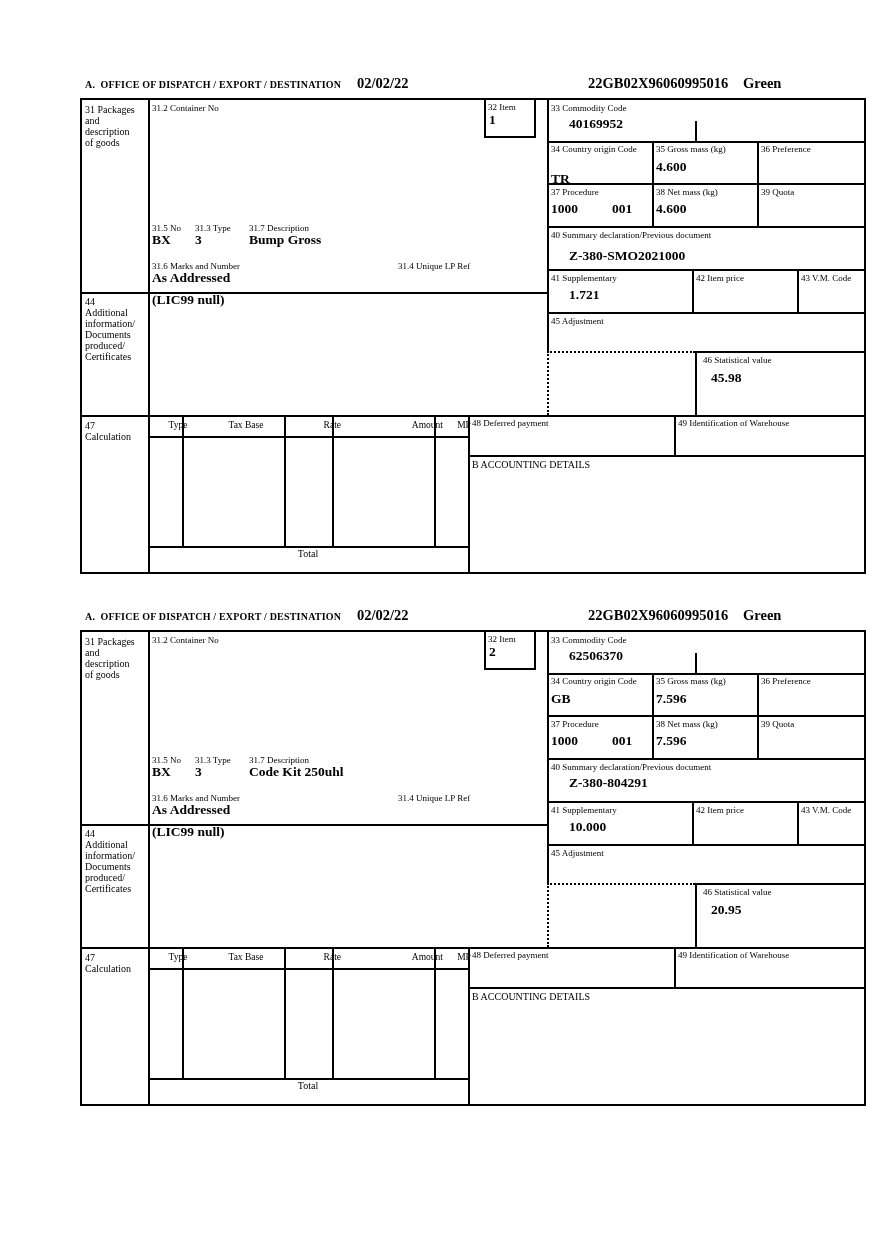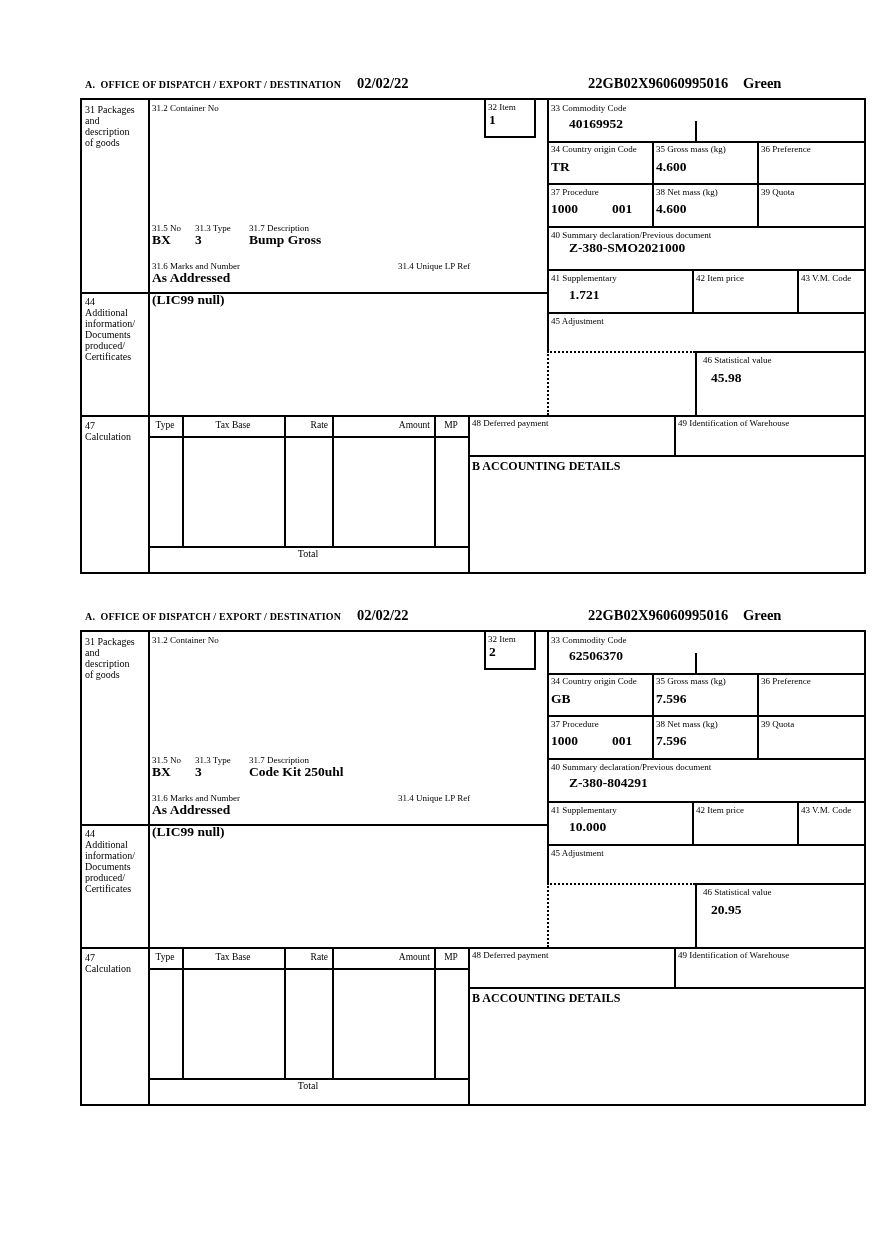--- a/index.html
+++ b/index.html
@@ -9,35 +9,35 @@
   }
   #blocks > section { position:absolute; left:0; width:882px; height:506px; }
   #blocks > section:nth-child(1) { top:70px; }
   #blocks > section:nth-child(2) { top:602px; }
 
   .t { position:absolute; white-space:pre; line-height:1.05; }
   .hA { font-size:10px; font-weight:bold; letter-spacing:.2px; }
   .hV { font-size:14.5px; font-weight:bold; }
   .lb { font-size:9px; }
   .val { font-size:13.5px; font-weight:bold; }
-  .bold10 { font-size:12px; font-weight:bold; }
+  .bold10 { font-size:10px; font-weight:normal; }
 
   .formbox { position:absolute; left:80px; top:28px; width:782px; height:472px; border:2px solid #000; }
   .vl { position:absolute; width:0; border-left:2px solid #000; }
   .hl { position:absolute; height:0; border-top:2px solid #000; }
   .vdot { border-left-style:dotted; }
   .hdot { border-top-style:dotted; }
 
   .itembox32 { position:absolute; left:402px; top:0; width:48px; height:36px;
                border:2px solid #000; border-top:none; }
   .box46 { position:absolute; left:613px; top:251px; width:167px; height:62px;
            border-left:2px solid #000; border-top:2px solid #000; }
 
   .stack { position:absolute; font-size:10px; line-height:11px; }
-  .colhead { position:absolute; top:320px; font-size:9.5px; }
+  .colhead { position:absolute; top:320px; font-size:9.5px;margin-left:13px; }
   .ctr { text-align:center; }
   .rgt { text-align:right; padding-right:4px; box-sizing:border-box; }
   .totalrow { position:absolute; left:66px; top:448px; width:320px; text-align:center;
               font-size:10px; }
 </style>
 </head>
 <body>
 
 <div id="blocks">
   <section>
@@ -108,32 +108,32 @@
       <div class="t val" style="left:113px;top:133px">3</div>
       <div class="t val" style="left:167px;top:133px">Bump Gross</div>
       <div class="t lb" style="left:70px;top:162px">31.6 Marks and Number</div>
       <div class="t lb" style="left:316px;top:162px">31.4 Unique LP Ref</div>
       <div class="t val" style="left:70px;top:171px">As Addressed</div>
       <div class="t val" style="left:70px;top:193px">(LIC99 null)</div>
 
       <div class="t lb" style="left:469px;top:4px">33 Commodity Code</div>
       <div class="t val" style="left:487px;top:17px">40169952</div>
       <div class="t lb" style="left:469px;top:45px">34 Country origin Code</div>
-      <div class="t val" style="left:469px;top:60px">TR</div>
+      <div class="t val" style="left:469px;top:72px">TR</div>
       <div class="t lb" style="left:574px;top:45px">35 Gross mass (kg)</div>
       <div class="t val" style="left:574px;top:60px">4.600</div>
       <div class="t lb" style="left:679px;top:45px">36 Preference</div>
       <div class="t lb" style="left:469px;top:88px">37 Procedure</div>
       <div class="t val" style="left:469px;top:102px">1000</div>
       <div class="t val" style="left:530px;top:102px">001</div>
       <div class="t lb" style="left:574px;top:88px">38 Net mass (kg)</div>
       <div class="t val" style="left:574px;top:102px">4.600</div>
       <div class="t lb" style="left:679px;top:88px">39 Quota</div>
       <div class="t lb" style="left:469px;top:131px">40 Summary declaration/Previous document</div>
-      <div class="t val" style="left:487px;top:141px">Z-380-SMO2021000</div>
+      <div class="t val" style="left:487px;top:149px">Z-380-SMO2021000</div>
       <div class="t lb" style="left:469px;top:174px">41 Supplementary</div>
       <div class="t val" style="left:487px;top:188px">1.721</div>
       <div class="t lb" style="left:614px;top:174px">42 Item price</div>
       <div class="t lb" style="left:719px;top:174px">43 V.M. Code</div>
       <div class="t lb" style="left:469px;top:217px">45 Adjustment</div>
       <div class="t lb" style="left:621px;top:256px">46 Statistical value</div>
       <div class="t val" style="left:629px;top:271px">45.98</div>
 
       <div class="colhead ctr" style="left:66px;width:34px">Type</div>
       <div class="colhead ctr" style="left:100px;width:102px">Tax Base</div>

